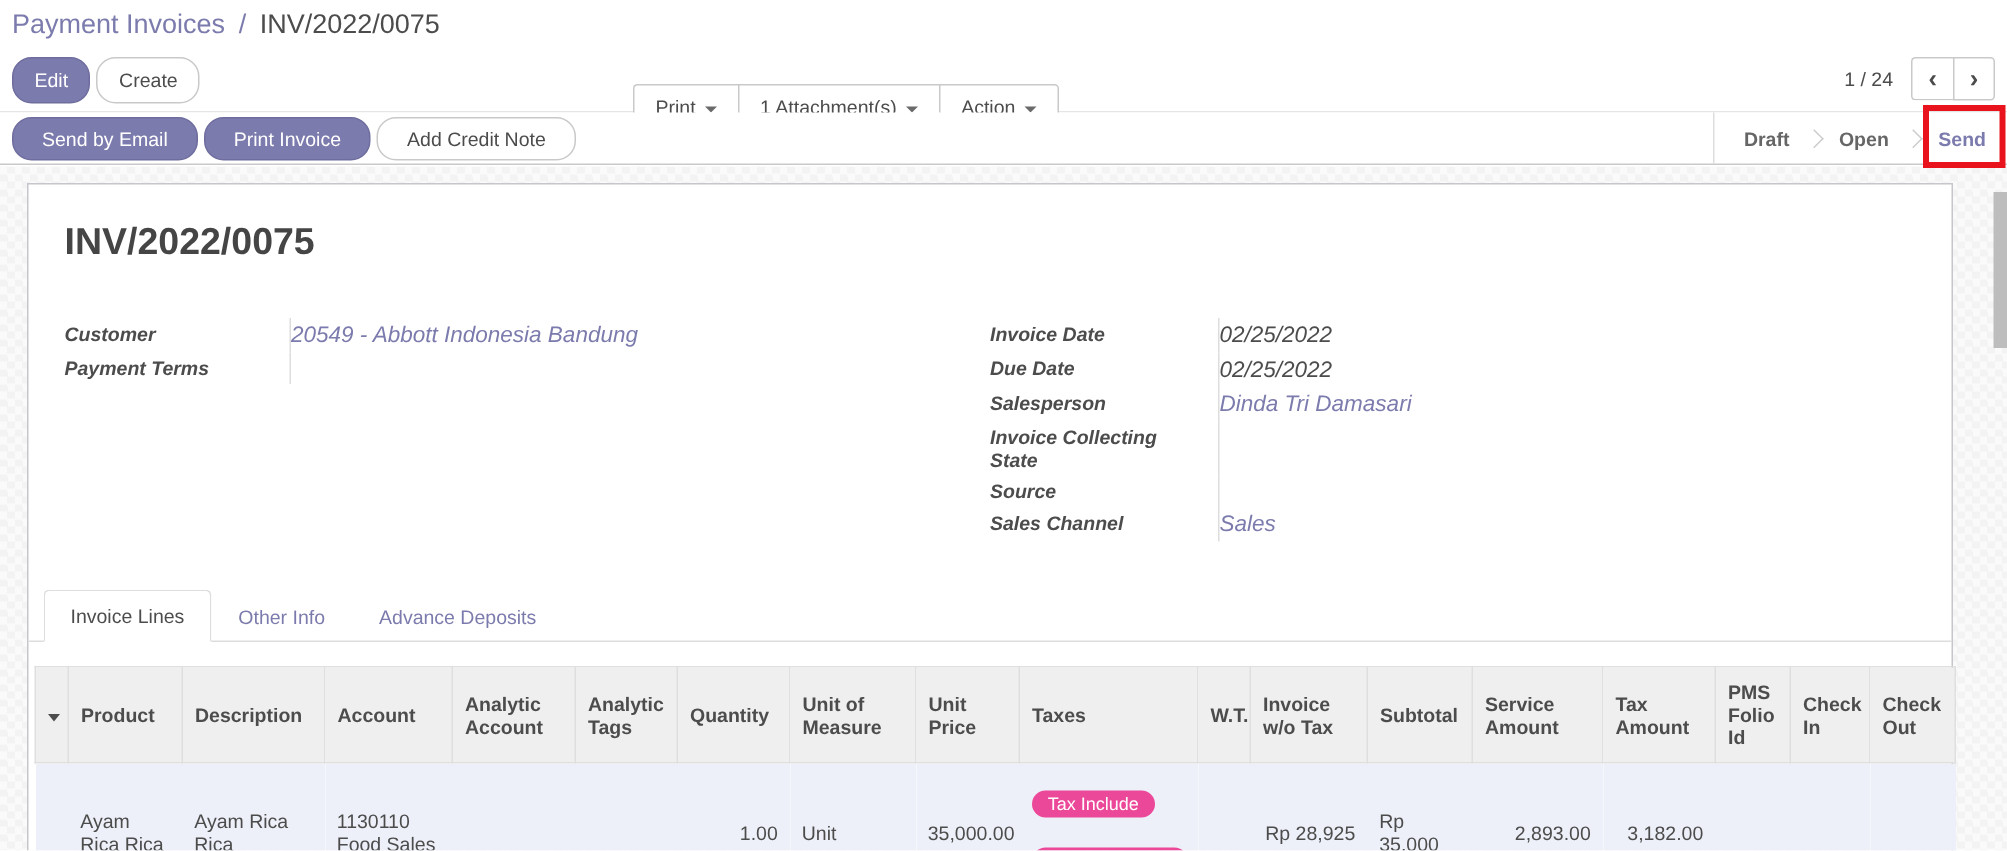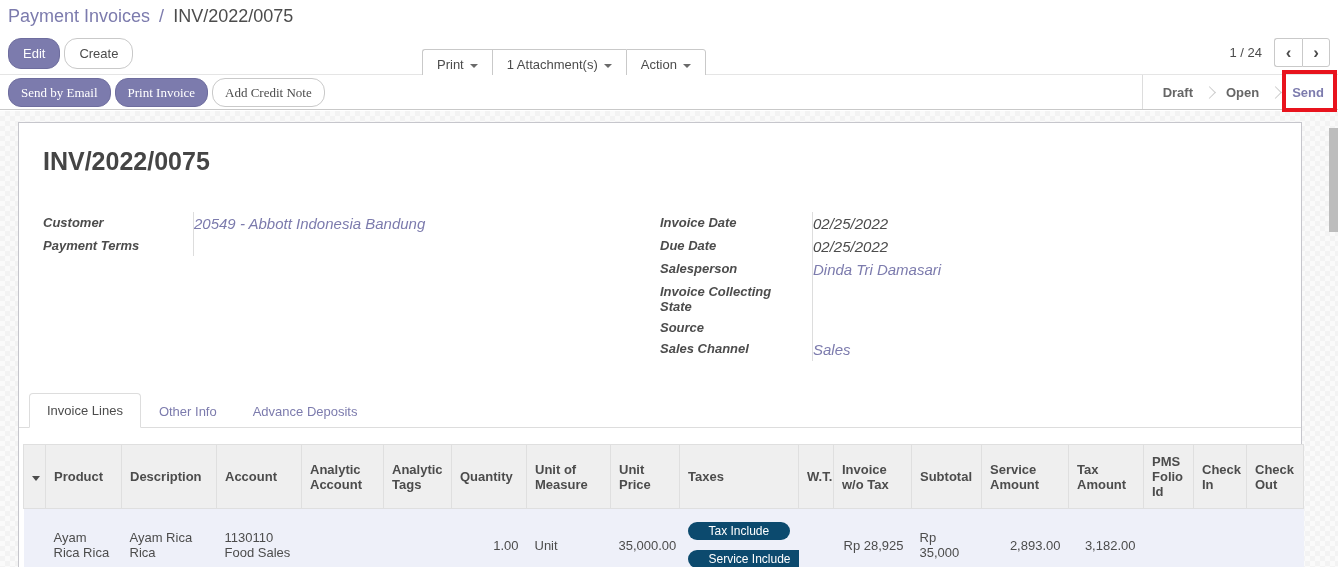--- a/index.html
+++ b/index.html
@@ -13,41 +13,41 @@
   .breadcrumb-sep { color:#7c7bad; margin:0 4px; }
   .breadcrumb-current { color:#4c4c4c; }
 
   
   .control-row1 { position:relative; height:44px; border-bottom:1px solid #e5e5e5; }
   .left-btns { position:absolute; left:8px; top:7px; display:flex; gap:4px; }
   .btn { display:inline-block; font-size:13px; line-height:1; padding:8px 14px;
     border-radius:13px; border:1px solid #c9c9c9; background:#fff; color:#4c4c4c;
     cursor:pointer; white-space:nowrap; }
   .btn-primary { background:#7c7bad; border-color:#6e6d9e; color:#fff; }
-  .center-group { position:absolute; left:422px; top:18px; display:flex; }
+  .center-group { position:absolute; left:422px; top:25px; display:flex; }
   .center-group .btn { border-radius:0; border-right-width:0; }
   .center-group .btn:first-child { border-radius:3px 0 0 3px; }
   .center-group .btn:last-child { border-radius:0 3px 3px 0; border-right-width:1px; }
   .caret { display:inline-block; width:0; height:0; border-left:4px solid transparent;
     border-right:4px solid transparent; border-top:4px solid #6a6a6a;
     margin-left:6px; vertical-align:middle; }
   .pager { position:absolute; right:8px; top:7px; display:flex; align-items:center; }
   .pager-text { font-size:13px; margin-right:12px; color:#4c4c4c; }
   .pager-btns { display:flex; }
   .pager-btn { width:28px; height:29px; border:1px solid #c9c9c9; background:#fff;
     display:flex; align-items:center; justify-content:center; font-size:17px;
     font-weight:bold; color:#4c4c4c; cursor:pointer; }
   .pager-btn.prev { border-radius:3px 0 0 3px; border-right-width:0; }
   .pager-btn.next { border-radius:0 3px 3px 0; }
 
   
   .control-row2 { position:relative; height:35px; border-bottom:1px solid #c9c9c9;
     display:flex; align-items:center; background:#fff; }
   .toolbar-btns { display:flex; gap:4px; margin-left:8px; }
-  .toolbar-btns .btn { padding:7px 12px;font-family:Liberation Serif, serif; }
+  .toolbar-btns .btn { padding:7px 19px; }
   .statusbar { position:absolute; right:0; top:0; height:34px; display:flex;
     align-items:center; border-left:1px solid #ddd; padding-left:6px; }
   .status-step { font-size:13px; font-weight:bold; color:#666; padding:0 14px;
     cursor:pointer; white-space:nowrap; }
   .status-step.active { color:#7c7bad; }
   .status-chevron { width:9px; height:9px; border-top:1px solid #ccc;
     border-right:1px solid #ccc; transform:rotate(45deg); margin:0 -2px; }
   .annot-box { position:absolute; right:1px; top:-5px; width:55px; height:42px;
     border:4px solid #e8131d; pointer-events:none; z-index:5; }
   .paid-wrap { position:relative; height:34px; display:flex; align-items:center; }
@@ -82,22 +82,22 @@
   
   .lines-table-wrap { padding:16px 4px 0 4px; }
   table.lines { width:100%; border-collapse:collapse; table-layout:fixed; font-size:13px; }
   table.lines th { background:#efefef; color:#4c4c4c; font-weight:bold;
     border:1px solid #dfdfdf; padding:8px 8px; text-align:left; vertical-align:middle;
     height:64px; overflow:hidden; }
   table.lines td { padding:8px 8px; vertical-align:middle; height:52px;
     border-bottom:1px solid #dcdce6; overflow:hidden; }
   table.lines tr.data-row { background:#eef0f9; }
   th.num, td.num { text-align:right; }
-  .pill { display:inline-block; background:#0c4a6e; color:#fff; font-size:12px;
-    border-radius:10px; padding:2px 21px; margin:5px 0; white-space:nowrap; }
+  .pill { display:inline-block; background:#ec4899; color:#fff; font-size:12px;
+    border-radius:10px; padding:2px 11px; margin:10px 0; white-space:nowrap; }
   .expand-caret { display:inline-block; width:0; height:0;
     border-left:4px solid transparent; border-right:4px solid transparent;
     border-top:5px solid #4c4c4c; }
   .acc-line { display:block; }
 
   
   .scroll-thumb { position:absolute; right:0; top:128px; width:9px; height:104px;
     background:#bdbdbd; }
 </style>
 </head>

